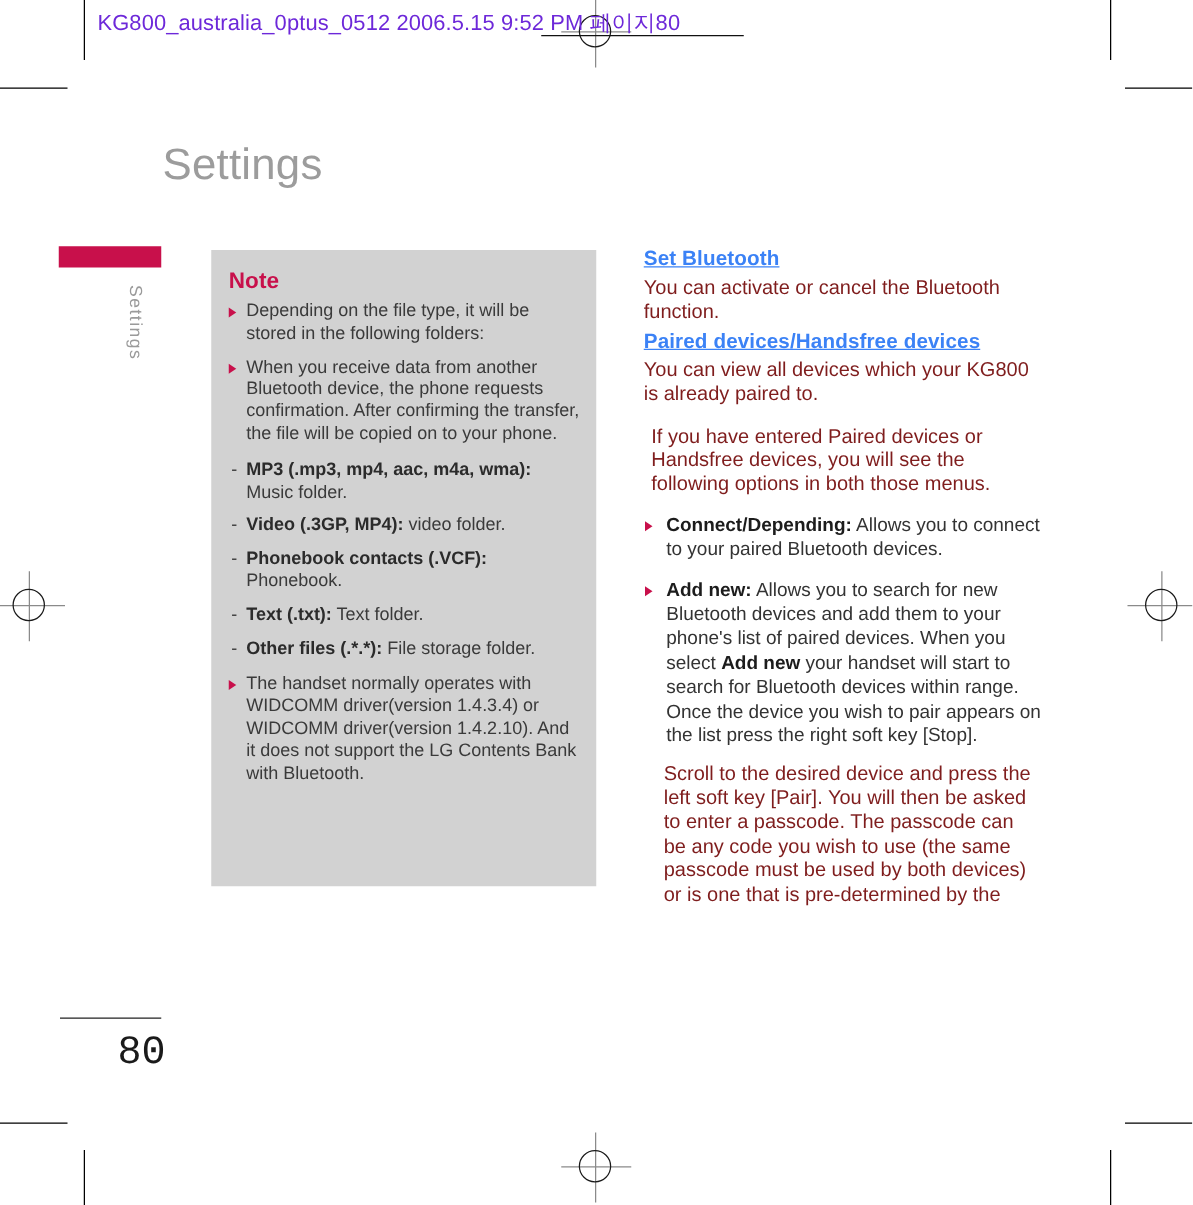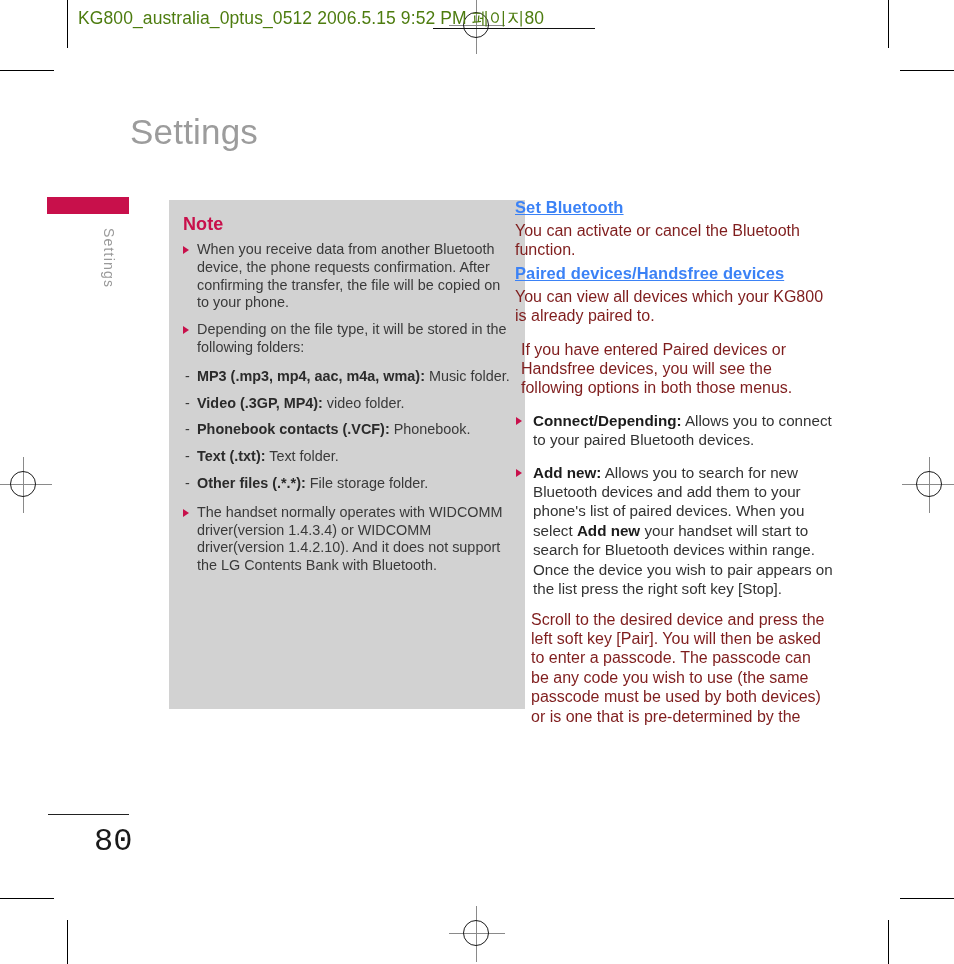--- a/index.html
+++ b/index.html
@@ -52,21 +52,21 @@
     height: 1.3px; width: 56px;
     background: #8a8a8a;
   }
 
   
   .running-head {
     position: absolute;
     left: 78px;
     top: 6px;
     font-size: 17.5px;
-    color: #4d7c0f;
+    color: #6d28d9;
     letter-spacing: 0.1px;
     white-space: nowrap;
     text-align: center;
   }
   .running-head .rule {
     position: absolute;
     left: 355px;
     top: 22px;
     width: 162px;
     height: 1px;
@@ -103,21 +103,21 @@
     writing-mode: vertical-rl;
     text-orientation: mixed;
     white-space: nowrap;
   }
 
   
   .note-box {
     position: absolute;
     left: 169px;
     top: 200px;
-    width: 356px;
+    width: 308px;
     height: 509px;
     background: #d2d2d2;
     box-sizing: border-box;
     padding: 14px 11px 0 14px;
   }
   .note-title {
     color: #c8104b;
     font-size: 18px;
     font-weight: bold;
     margin: 0 0 6px 0;
@@ -266,26 +266,26 @@
   <div class="chapter-title">Settings</div>
 
   <div class="tab-bar"></div>
   <div class="tab-label">Settings</div>
 
   <div class="note-box">
     <div class="note-title">Note</div>
 
     <div class="bullet-item">
       <span class="tri"></span>
+      <span>Depending on the file type, it will be stored in the following folders:</span>
+    </div>
+
+    <div class="bullet-item">
+      <span class="tri"></span>
       <span>When you receive data from another Bluetooth device, the phone requests confirmation. After confirming the transfer, the file will be copied on to your phone.</span>
-    </div>
-
-    <div class="bullet-item">
-      <span class="tri"></span>
-      <span>Depending on the file type, it will be stored in the following folders:</span>
     </div>
 
     <div class="note-sub-list">
       <div class="dash-item">
         <span class="dash">-</span>
         <b>MP3 (.mp3, mp4, aac, m4a, wma):</b><span> Music folder.</span>
       </div>
       <div class="dash-item">
         <span class="dash">-</span>
         <b>Video (.3GP, MP4):</b><span> video folder.</span>

